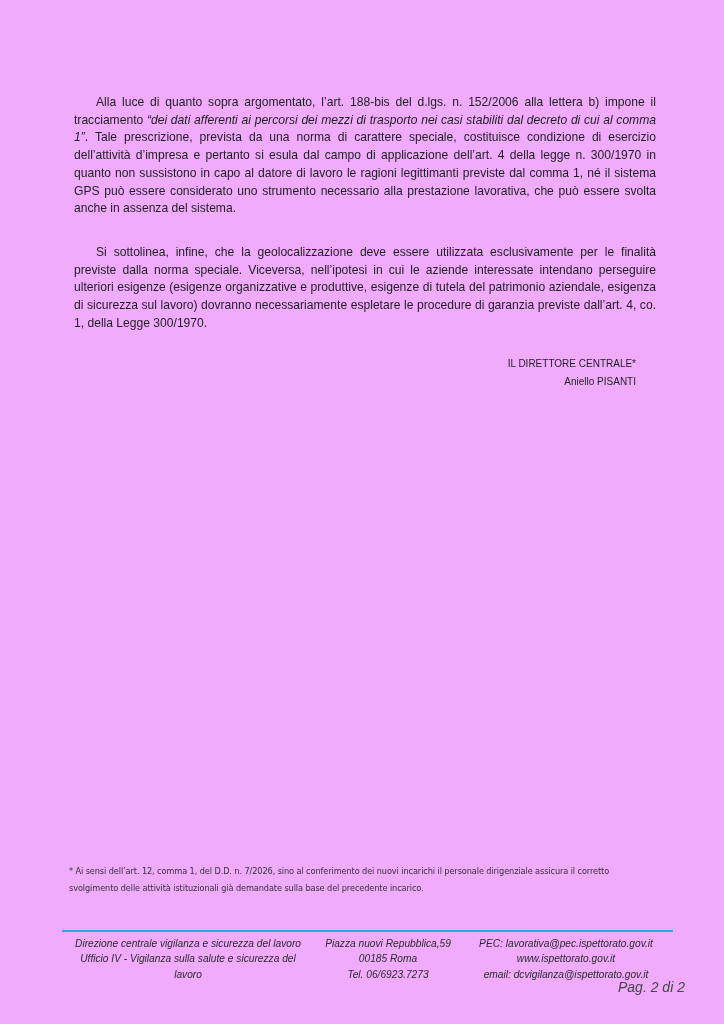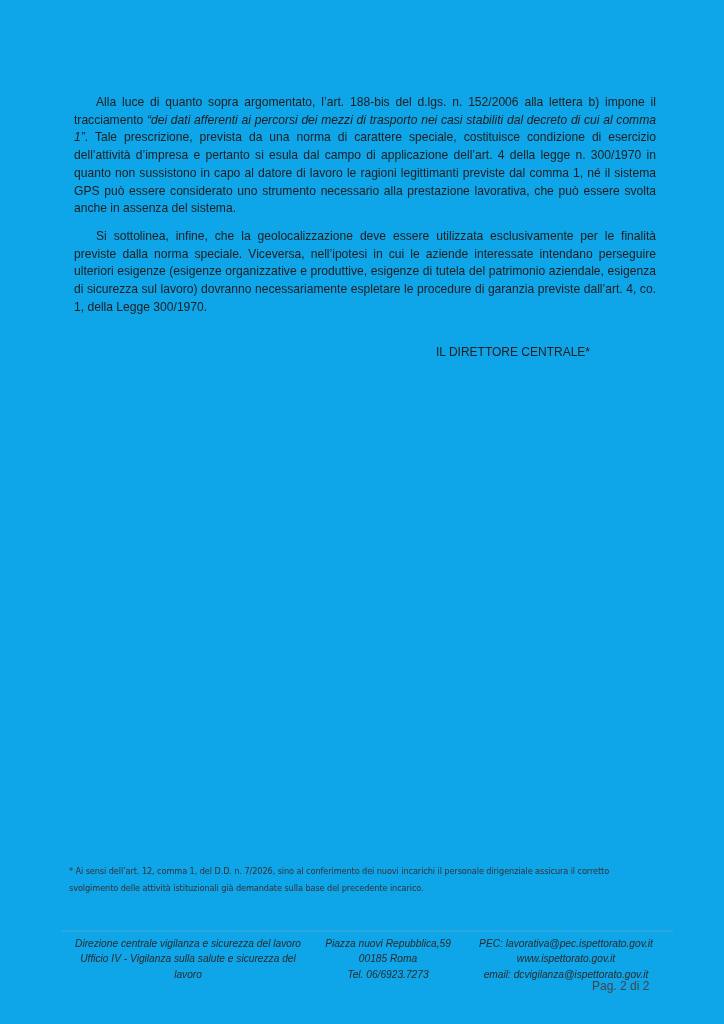--- a/index.html
+++ b/index.html
@@ -1,52 +1,53 @@
 <!DOCTYPE html>
 <html><head>
 <meta charset="utf-8">
 <style>
   html, body { margin: 0; padding: 0; background: #ffffff; }
   body { width: 724px; height: 1024px; position: relative; overflow: hidden; font-family: "Liberation Sans", sans-serif; color: #222; }
-  .page { position: absolute; left: 0; top: 0; width: 724px; height: 1024px; background: #0ea5e9; }
+  .page { position: absolute; left: 0; top: 0; width: 724px; height: 1024px; background: #f0abfc; }
 
   .body-text { position: absolute; left: 74px; width: 582px; font-family: "Liberation Sans", sans-serif; font-size: 12.1px; line-height: 17.7px; text-align: justify; color: #1e1e1e; }
   .body-text p { margin: 0; text-indent: 22px; }
   #para1 { top: 94px; }
-  #para2 { top: 228px; }
+  #para2 { top: 244px; }
   .quote { font-style: italic; }
 
-  .signature { position: absolute; left: 436px; top: 344px; width: 200px; text-align: left; font-size: 12px; line-height: 17.5px; color: #1e1e1e; }
+  .signature { position: absolute; left: 436px; top: 355px; width: 200px; text-align: right; font-size: 10px; line-height: 17.5px; color: #1e1e1e; }
 
   .footnote { position: absolute; left: 69px; top: 863px; width: 590px; font-family: "DejaVu Sans", sans-serif; font-size: 8.2px; line-height: 17px; color: #333; letter-spacing: -0.1px; }
 
   .footer-line { position: absolute; left: 62px; top: 930px; width: 611px; height: 2px; background: #29a9e0; }
 
   .footer-col { position: absolute; top: 936px; font-style: italic; font-size: 10.2px; line-height: 15.4px; color: #2a2a2a; text-align: center; }
   #footer-left { left: 72px; width: 232px; }
   #footer-mid { left: 318px; width: 140px; }
   #footer-right { left: 464px; width: 204px; }
 
-  .page-number { position: absolute; left: 592px; top: 979px; font-size: 12px; color: #444; }
+  .page-number { position: absolute; left: 618px; top: 979px; font-size: 14px; color: #444; font-style: italic; }
 </style>
 </head>
 <body>
 
 <div class="page">
 
   <div class="body-text" id="para1">
     <p><span>Alla luce di quanto sopra argomentato, l’art. 188-bis del d.lgs. n. 152/2006 alla lettera b) impone il tracciamento </span><span class="quote">“dei dati afferenti ai percorsi dei mezzi di trasporto nei casi stabiliti dal decreto di cui al comma 1”</span><span>. Tale prescrizione, prevista da una norma di carattere speciale, costituisce condizione di esercizio dell’attività d’impresa e pertanto si esula dal campo di applicazione dell’art. 4 della legge n. 300/1970 in quanto non sussistono in capo al datore di lavoro le ragioni legittimanti previste dal comma 1, né il sistema GPS può essere considerato uno strumento necessario alla prestazione lavorativa, che può essere svolta anche in assenza del sistema.</span></p>
   </div>
 
   <div class="body-text" id="para2">
     <p>Si sottolinea, infine, che la geolocalizzazione deve essere utilizzata esclusivamente per le finalità previste dalla norma speciale. Viceversa, nell’ipotesi in cui le aziende interessate intendano perseguire ulteriori esigenze (esigenze organizzative e produttive, esigenze di tutela del patrimonio aziendale, esigenza di sicurezza sul lavoro) dovranno necessariamente espletare le procedure di garanzia previste dall’art. 4, co. 1, della Legge 300/1970.</p>
   </div>
 
   <div class="signature">
     <div>IL DIRETTORE CENTRALE*</div>
+    <div>Aniello PISANTI</div>
   </div>
 
   <div class="footnote">* Ai sensi dell’art. 12, comma 1, del D.D. n. 7/2026, sino al conferimento dei nuovi incarichi il personale dirigenziale assicura il corretto svolgimento delle attività istituzionali già demandate sulla base del precedente incarico.</div>
 
   <div class="footer-line" style="background: rgb(41, 169, 224);"></div>
 
   <div class="footer-col" id="footer-left">
     <div>Direzione centrale vigilanza e sicurezza del lavoro</div>
     <div>Ufficio IV - Vigilanza sulla salute e sicurezza del lavoro</div>
   </div>

